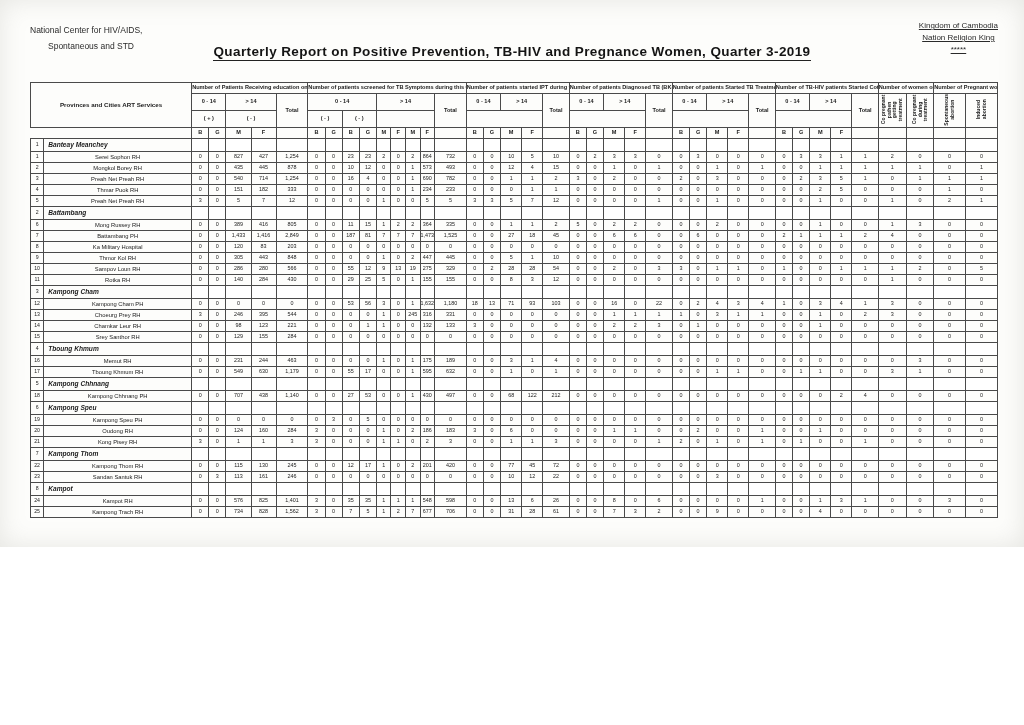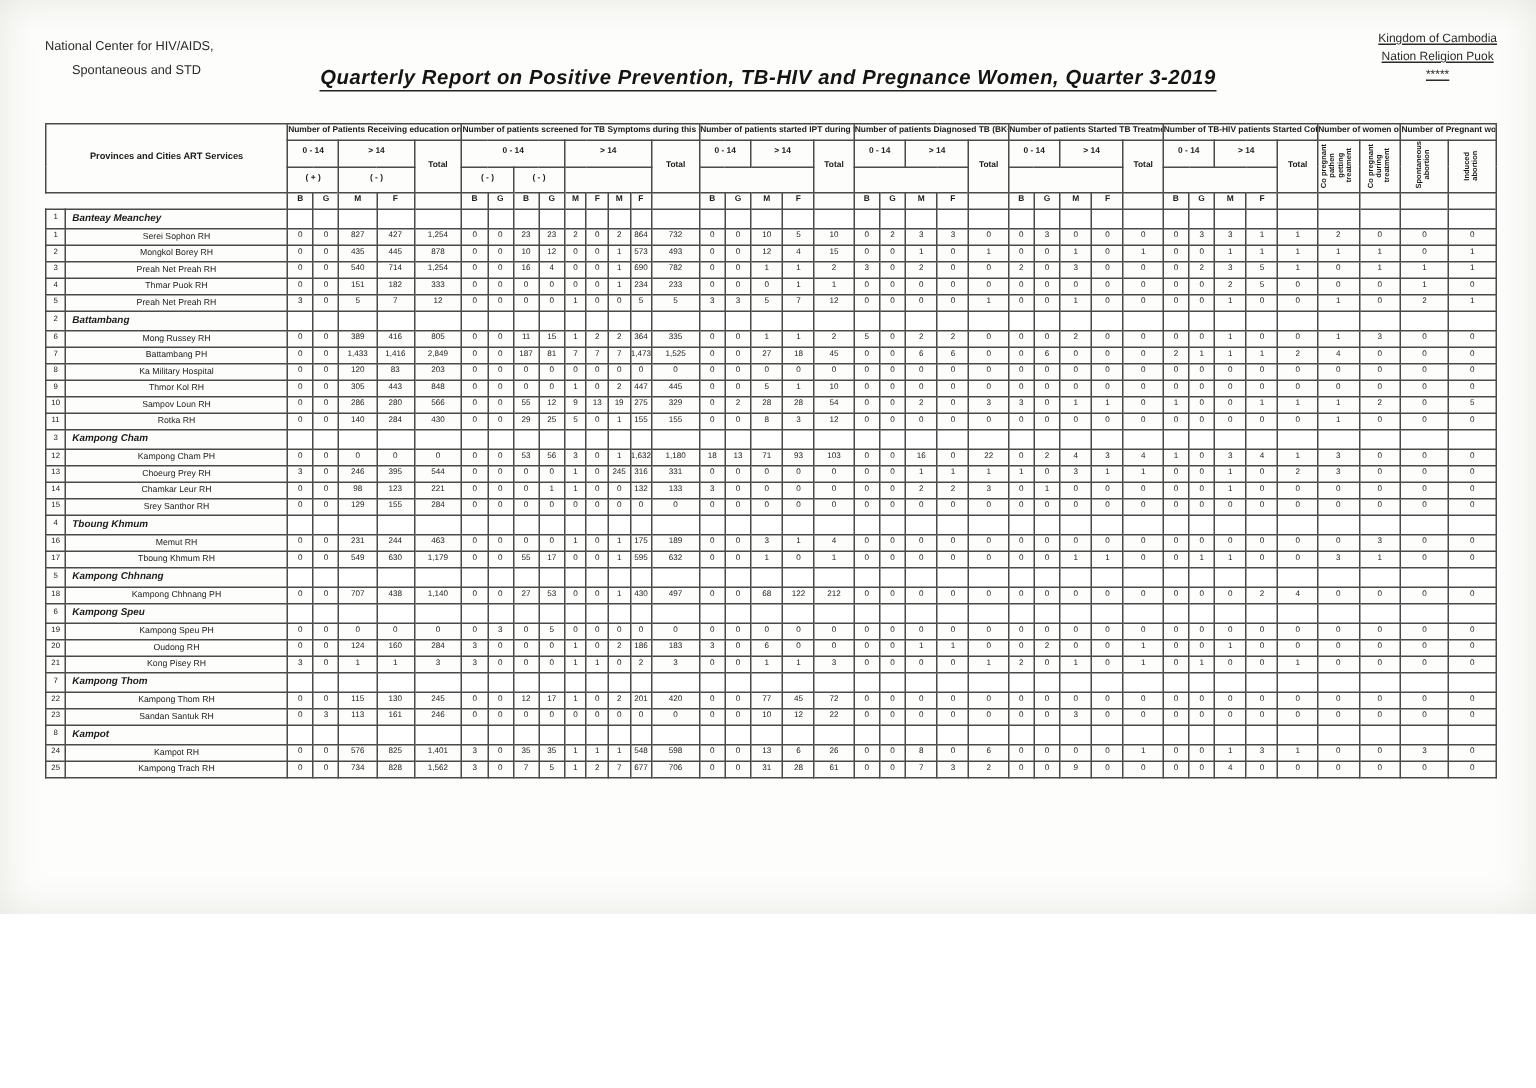--- a/index.html
+++ b/index.html
@@ -5,21 +5,21 @@
   html,body{margin:0;padding:0;}
   body{
     width:1024px;height:725px;
     background:#ffffff;
     font-family:"Liberation Sans", sans-serif;
     color:#1a1a1a;
     overflow:hidden;
   }
   .page{
     position:relative;
-    width:1024px;height:609px;
+    width:1024px;height:547px;
     background:#fdfdfb;
     box-sizing:border-box;
   }
   
   .page:before{
     content:"";position:absolute;inset:0;
     box-shadow:inset 0 0 26px rgba(120,120,110,.18);
     pointer-events:none;z-index:30;
   }
   .hdr{
@@ -30,21 +30,21 @@
     font-size:8.5px;line-height:16px;color:#2a2a2a;
   }
   .hdr-left .l2{padding-left:18px;}
   .hdr-right{
     position:absolute;right:26px;top:2px;
     font-size:8px;line-height:12px;text-align:center;color:#2a2a2a;text-decoration:underline;
   }
   .hdr-title{
     position:absolute;left:0;right:0;top:26px;
     text-align:center;
-    font-style:italic;font-weight:bold;
+    font-weight:bold;
     font-size:13.5px;letter-spacing:.4px;
     color:#141414;
   }
   .hdr-title .u{border-bottom:1px solid #222;padding-bottom:1px;}
 
   .tablewrap{
     position:absolute;left:30px;top:82px;width:968px;
   }
   table.grid{
     border-collapse:collapse;
@@ -105,21 +105,21 @@
 
 <div class="page">
 
   <div class="hdr">
     <div class="hdr-left">
       <div>National Center for HIV/AIDS,</div>
       <div class="l2">Spontaneous and STD</div>
     </div>
     <div class="hdr-right">
       <div>Kingdom of Cambodia</div>
-      <div>Nation Religion Puok</div>
+      <div>Nation Religion King</div>
       <div>*****</div>
     </div>
     <div class="hdr-title">
       <span class="u">Quarterly Report on Positive Prevention, TB-HIV and Pregnance Women, Quarter 3-2019</span>
     </div>
   </div>
 
   <div class="tablewrap">
     <table class="grid">
       <colgroup>

